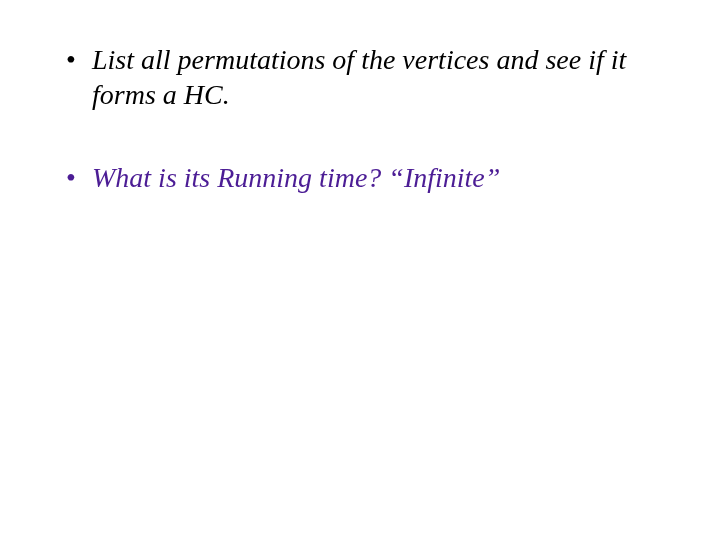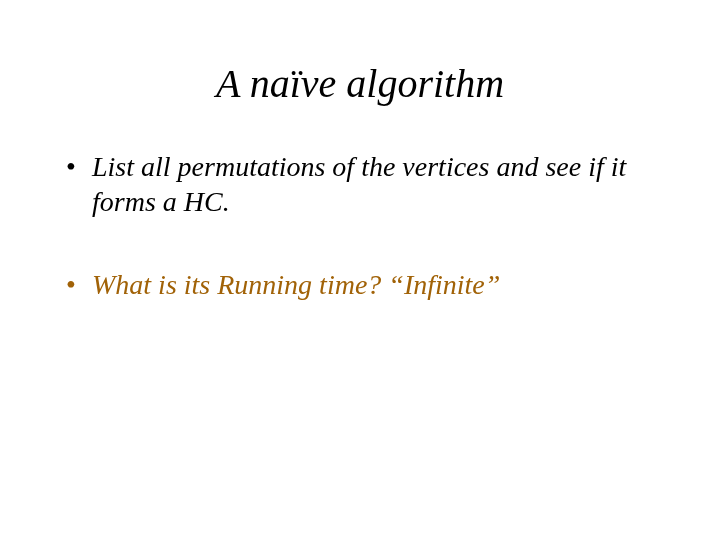--- a/index.html
+++ b/index.html
@@ -39,27 +39,26 @@
     padding-left: 30px;
     margin-bottom: 48px;
   }
   li::before {
     content: "•";
     position: absolute;
     left: 4px;
     top: 0;
     font-style: normal;
   }
-  .teal { color: #a16207; }
+  .teal { color: #4c1d95; }
 </style>
 </head>
 <body>
 
 <div class="slide">
-  <div class="title">A naïve algorithm</div>
   <div class="body">
     <ul>
       <li>
         <span>List all permutations of the vertices and see if it forms a HC.</span>
       </li>
       <li class="teal">
         <span>What is its Running time? </span><span>“Infinite”</span>
       </li>
     </ul>
   </div>

